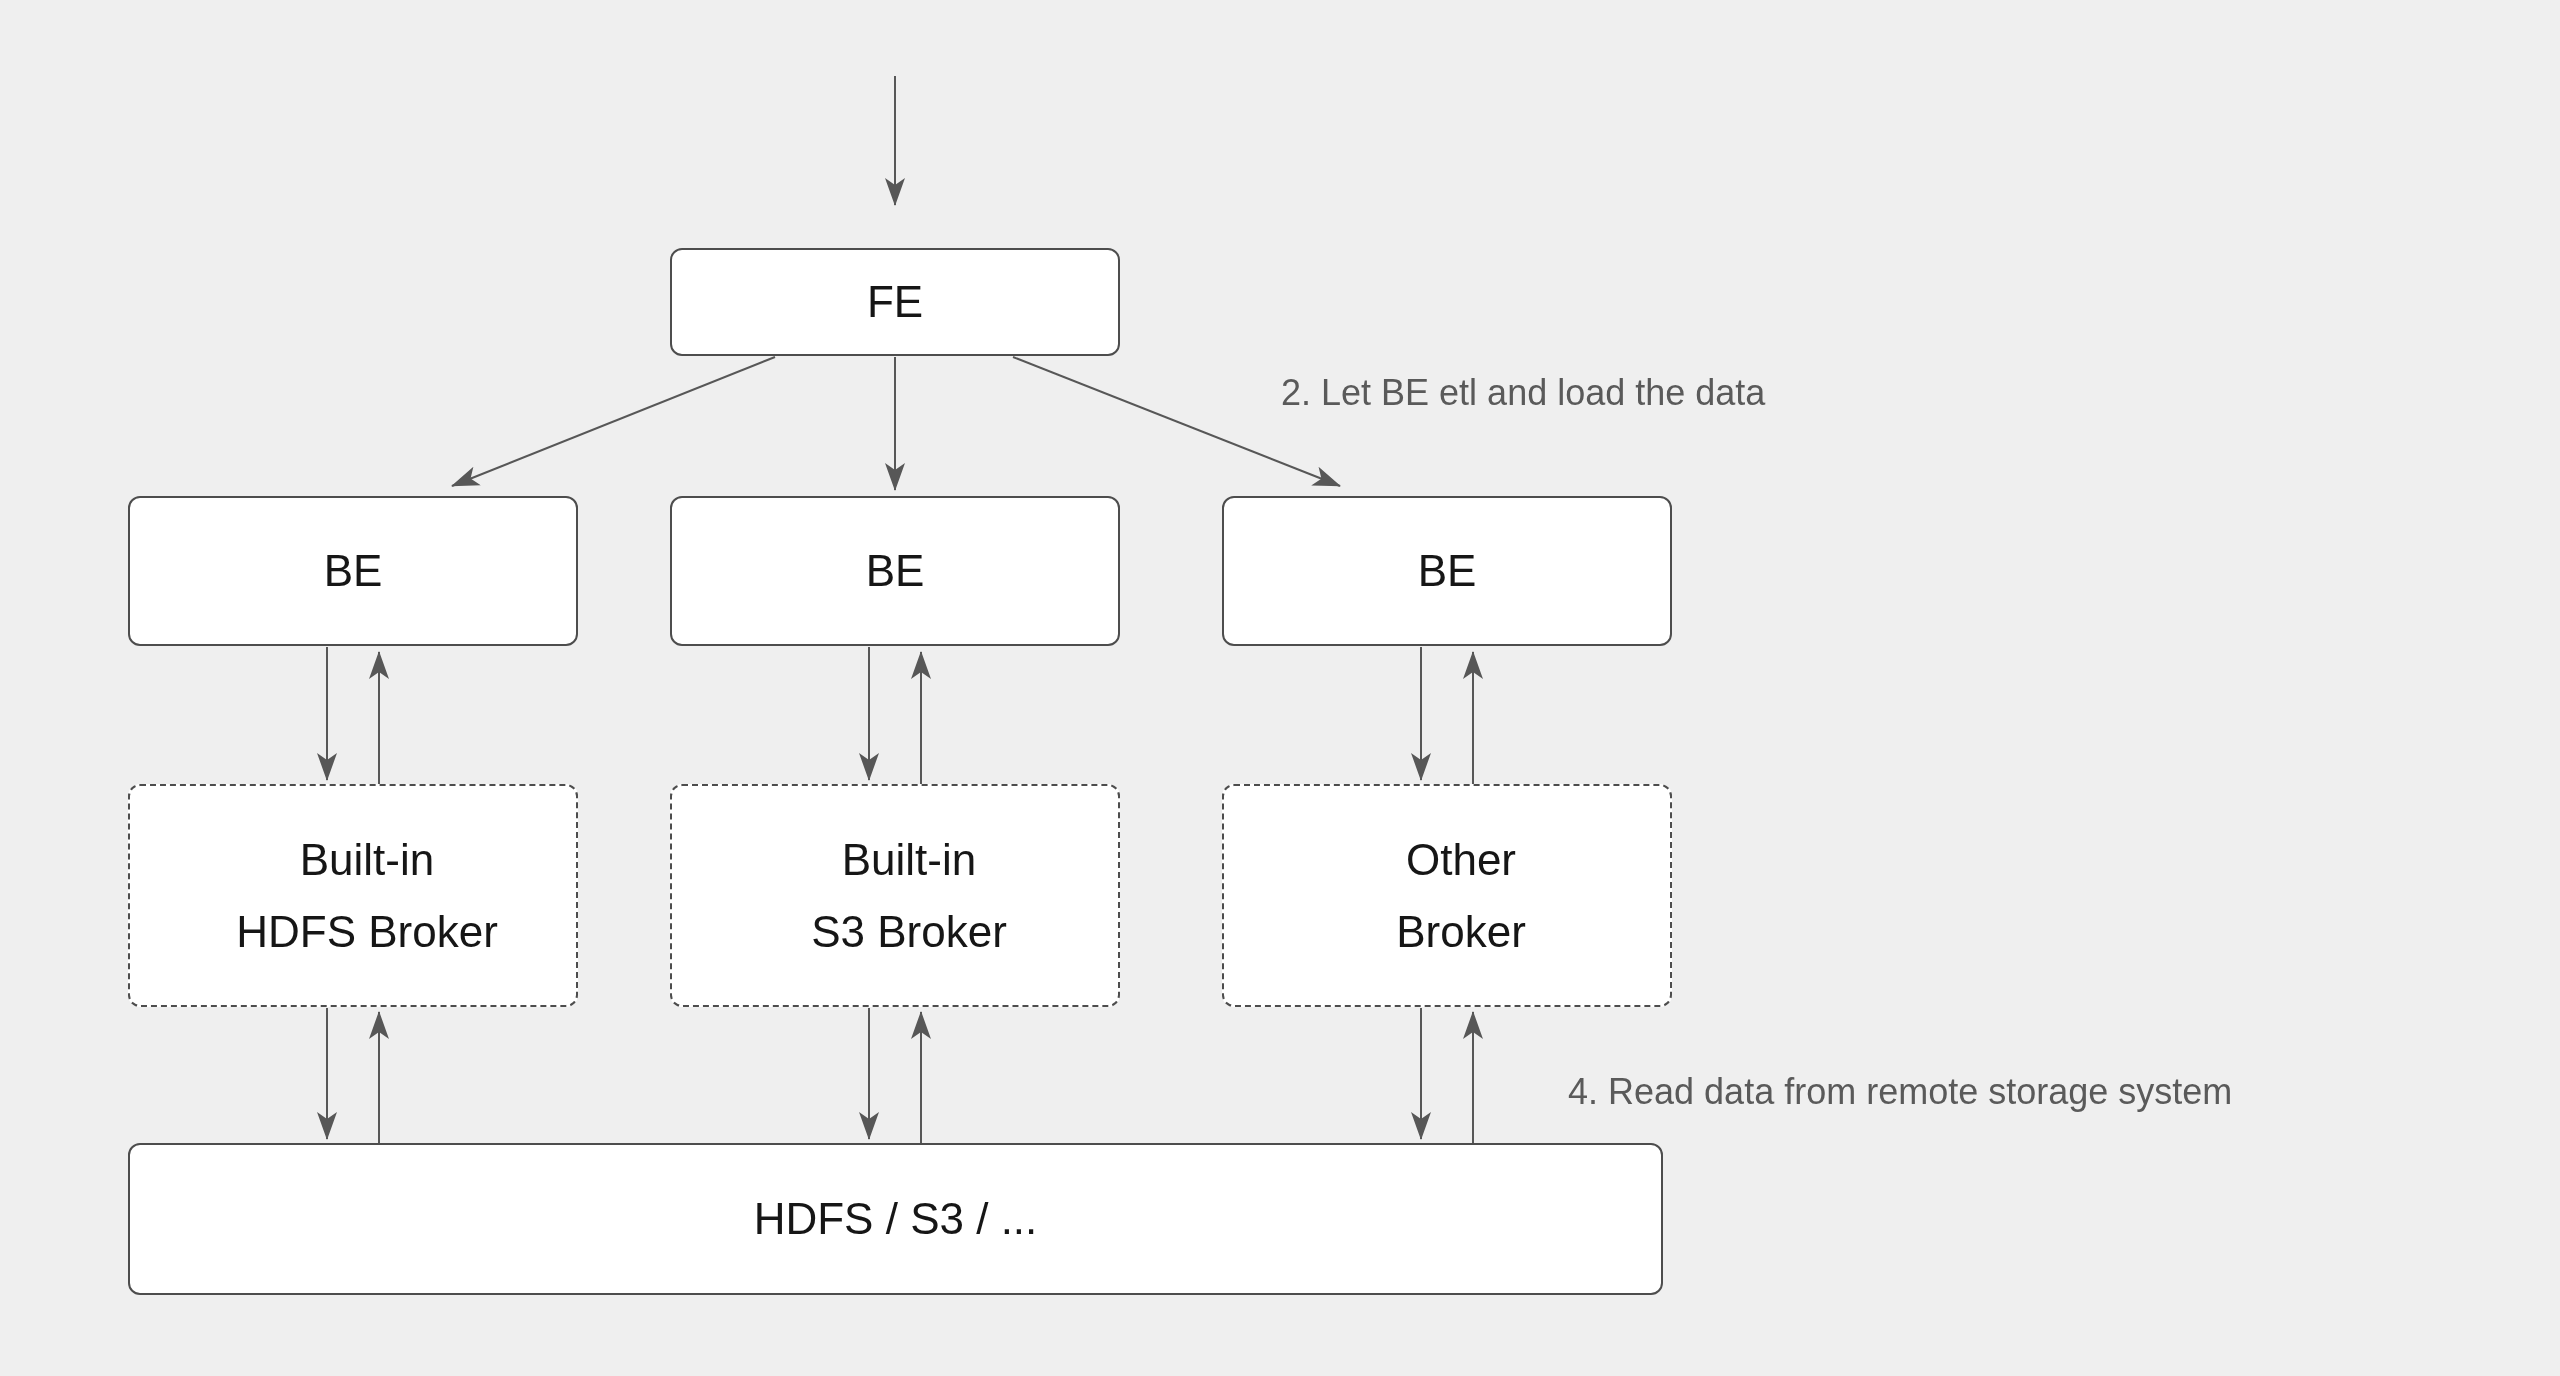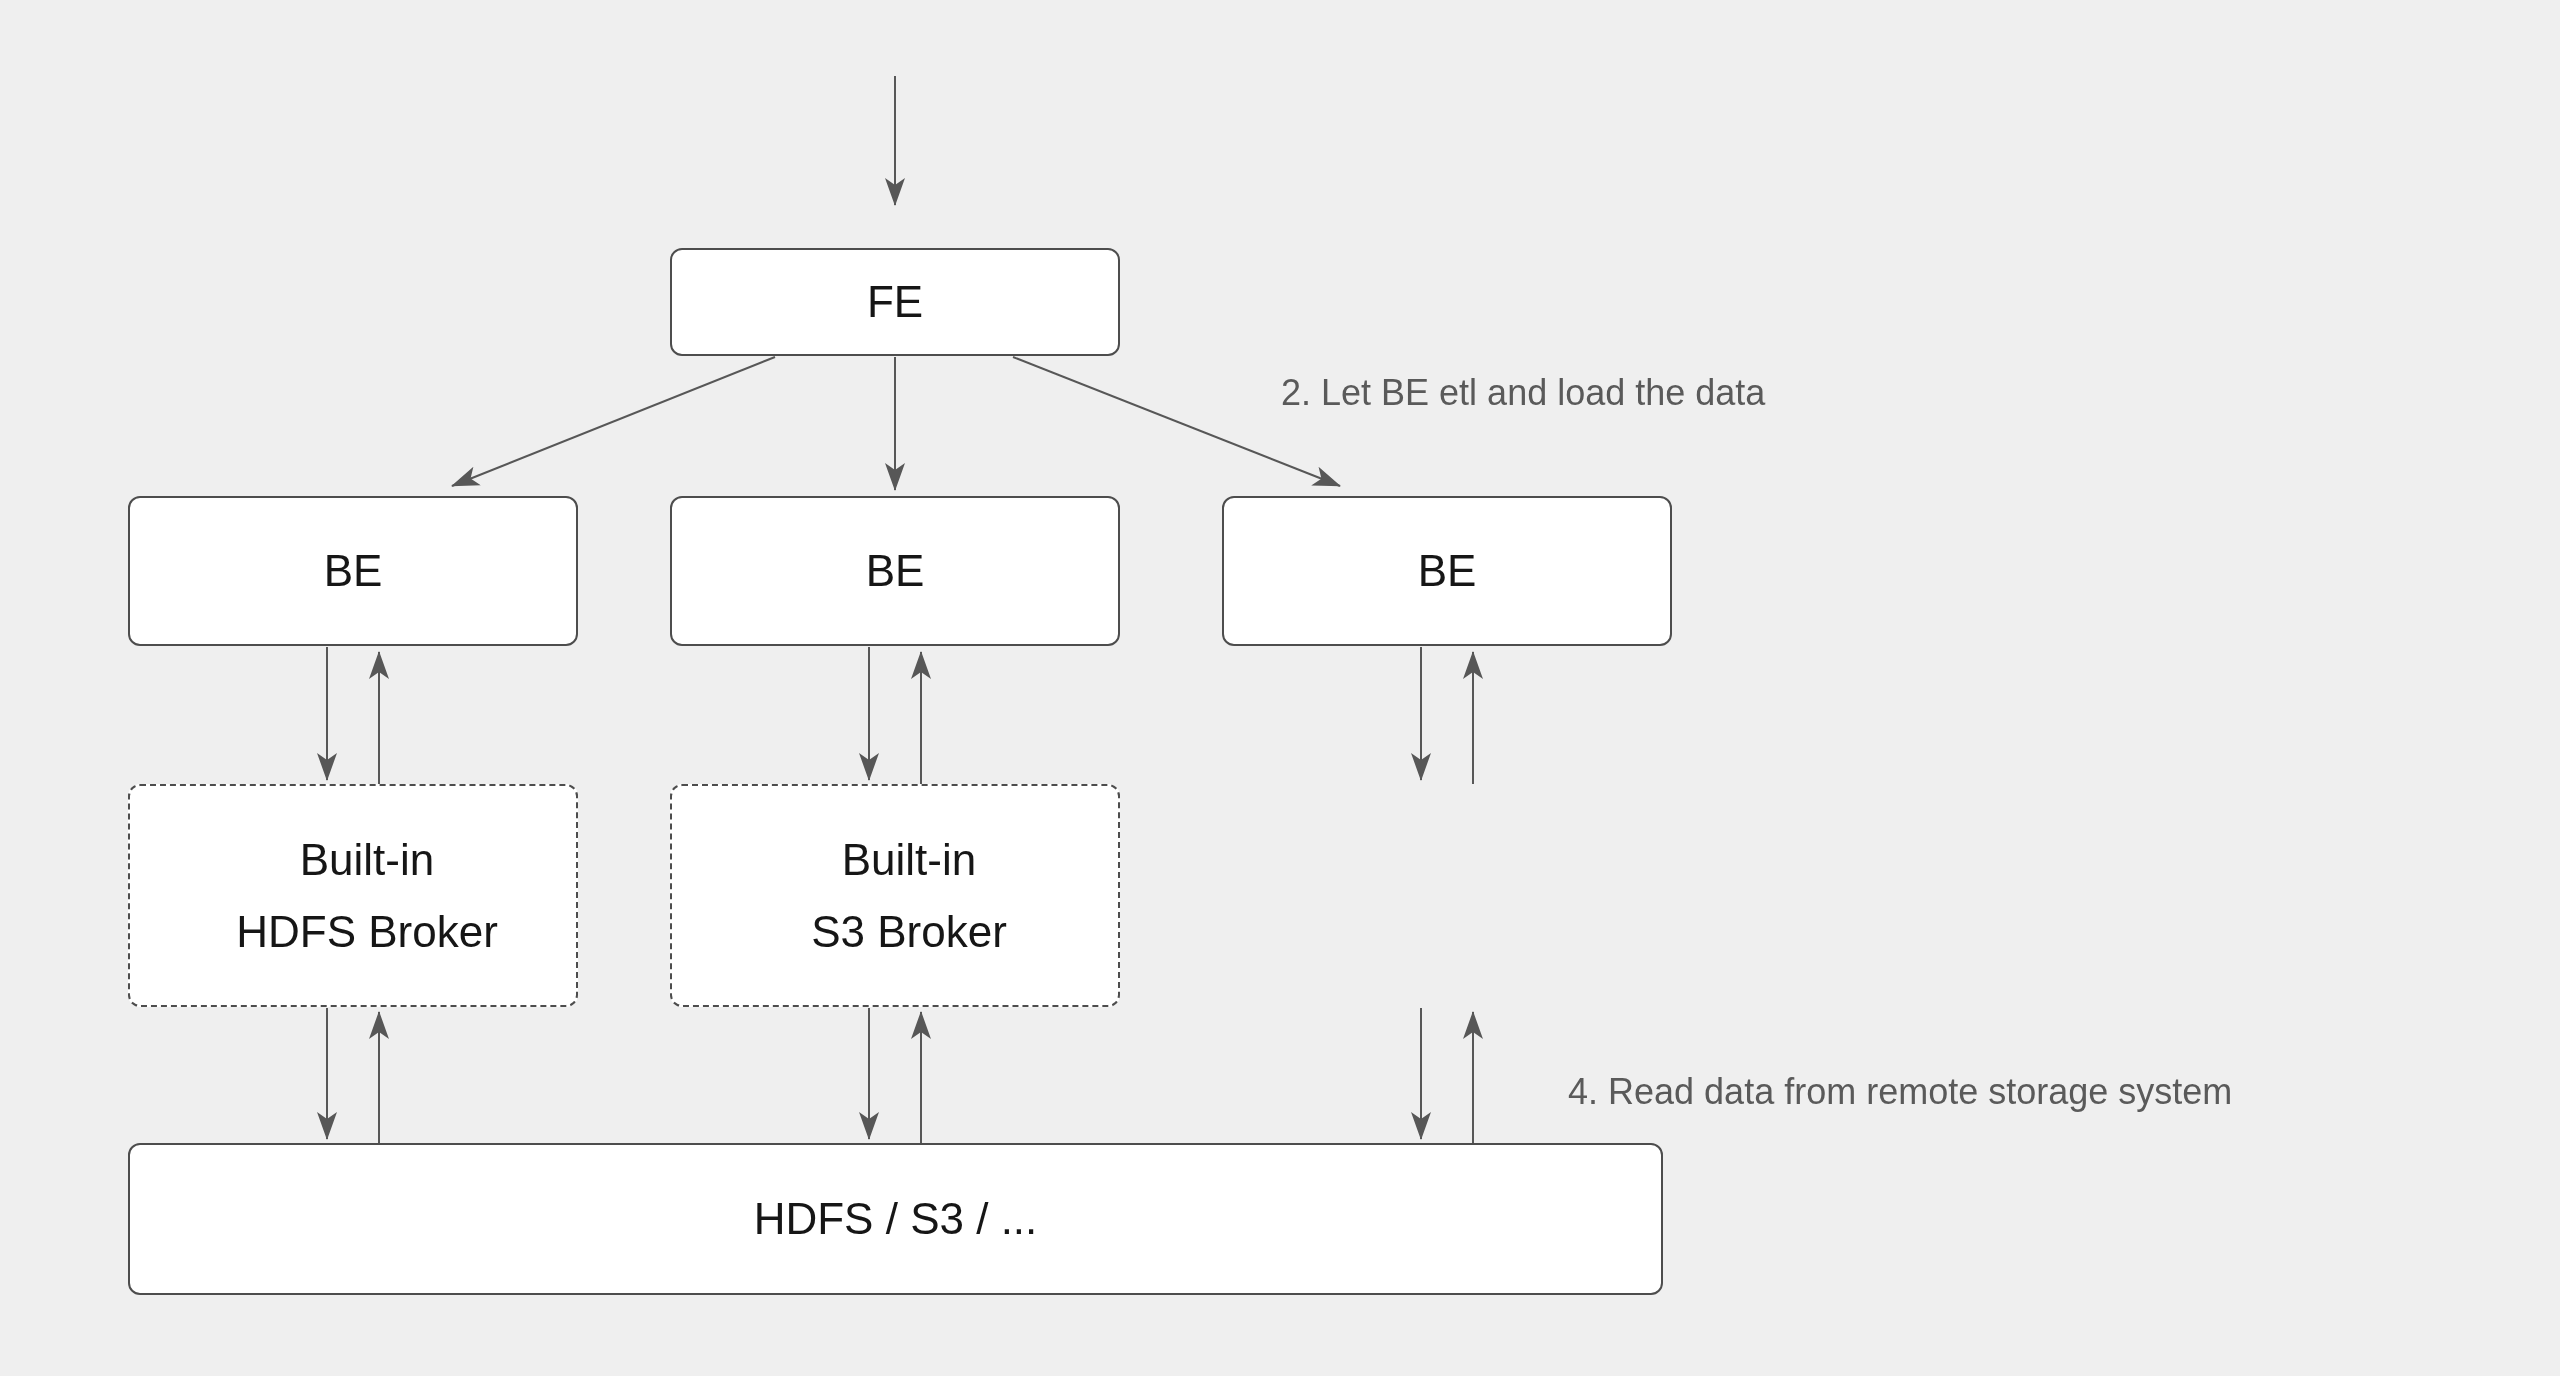--- a/index.html
+++ b/index.html
@@ -104,20 +104,24 @@
   </div>
 
   <div class="node dashed broker node-brk-1">
     <span>Built-in</span>
     <span>HDFS Broker</span>
   </div>
   <div class="node dashed broker node-brk-2">
     <span>Built-in</span>
     <span>S3 Broker</span>
   </div>
+  <div class="node dashed broker node-brk-3">
+    <span>Other</span>
+    <span>Broker</span>
+  </div>
 
   <div class="node node-storage">
     <span>HDFS / S3 / ...</span>
   </div>
 
   <div class="annotation ann-2">2. Let BE etl and load the data</div>
   <div class="annotation ann-4">4. Read data from remote storage system</div>
 
 </div>
 

